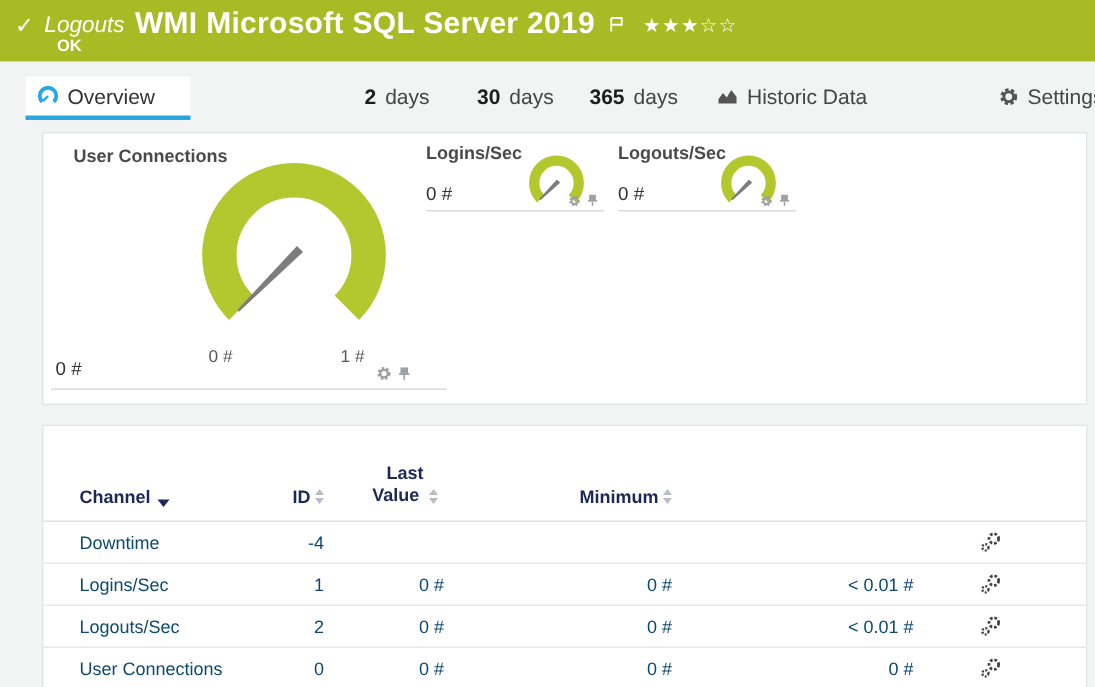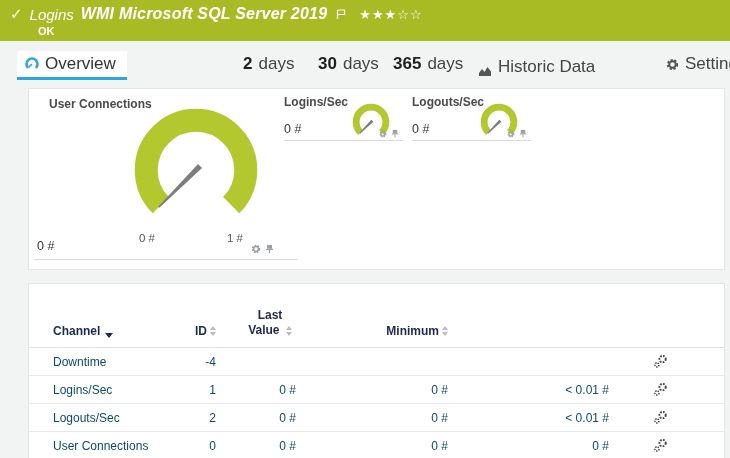--- a/index.html
+++ b/index.html
@@ -5,37 +5,37 @@
   html,body{margin:0;padding:0;}
   body{width:730px;height:458px;overflow:hidden;background:#f2f3f3;
        font-family:"Liberation Sans","DejaVu Sans",sans-serif;-webkit-font-smoothing:antialiased;}
   #app{position:relative;width:730px;height:458px;}
 
   
   .hdr{position:absolute;left:0;top:0;width:730px;height:41px;background:#a8bb25;color:#fff;}
   .hdr-row{position:absolute;left:10px;top:5px;display:flex;align-items:center;gap:7px;white-space:nowrap;}
   .hdr-check{font-size:15px;font-weight:bold;}
   .hdr-kind{font-style:italic;font-size:15px;}
-  .hdr-title{font-size:16px;font-weight:bold;letter-spacing:.2px;font-style:italic;}
+  .hdr-title{font-size:20px;font-weight:bold;letter-spacing:.2px;}
   .hdr-flag{margin-left:2px;display:inline-flex;}
   .hdr-stars{font-size:13px;letter-spacing:1px;margin-left:6px;}
   .hdr-status{position:absolute;left:38px;top:25px;font-size:11px;font-weight:bold;text-align:center;}
 
   
   .tab{position:absolute;top:51px;height:26px;display:flex;align-items:center;gap:6px;
-       font-size:17px;color:#444;cursor:pointer;padding:0 8px;}
+       font-size:14px;color:#444;cursor:pointer;padding:0 8px;}
   .tab b{color:#1d1d1d;}
   .tab .ticon{display:inline-flex;align-items:center;}
   .tab-active{background:#fff;border-bottom:3px solid #2aa7e0;color:#333;}
   .t-overview{left:17px;width:94px;}
   .t-live{left:130px;}
   .t-d2{left:235px;}
   .t-d30{left:310px;}
   .t-d365{left:385px;}
-  .t-historic{left:470px;align-items:flex-end;}
+  .t-historic{left:470px;}
   .t-log{left:585px;}
   .t-settings{left:658px;}
 
   
   .panel{position:absolute;left:28px;width:697px;background:#fff;border:1px solid #e3e5e6;box-sizing:border-box;}
   .panel-gauges{top:88px;height:182px;}
   .panel-table{top:283px;height:190px;}
 
   
   .glabel{position:absolute;font-size:12px;font-weight:bold;color:#4a4a4a;}
@@ -67,21 +67,21 @@
   svg{display:block;}
 </style>
 </head>
 <body>
 
 <div id="app">
 
   <div class="hdr">
     <div class="hdr-row">
       <span class="hdr-check">✓</span>
-      <span class="hdr-kind">Logins</span>
+      <span class="hdr-kind">Logouts</span>
       <span class="hdr-title">WMI Microsoft SQL Server 2019</span>
       <span class="hdr-flag">
         <svg width="10" height="11" viewBox="0 0 10 11">
             <path d="M1.5 1 v9 M1.5 1 h7 v4.5 h-7" stroke="#fff" stroke-width="1.2" fill="none"></path>
           </svg>
       </span>
       <span class="hdr-stars">★★★☆☆</span>
     </div>
     <div class="hdr-status">OK</div>
   </div>

